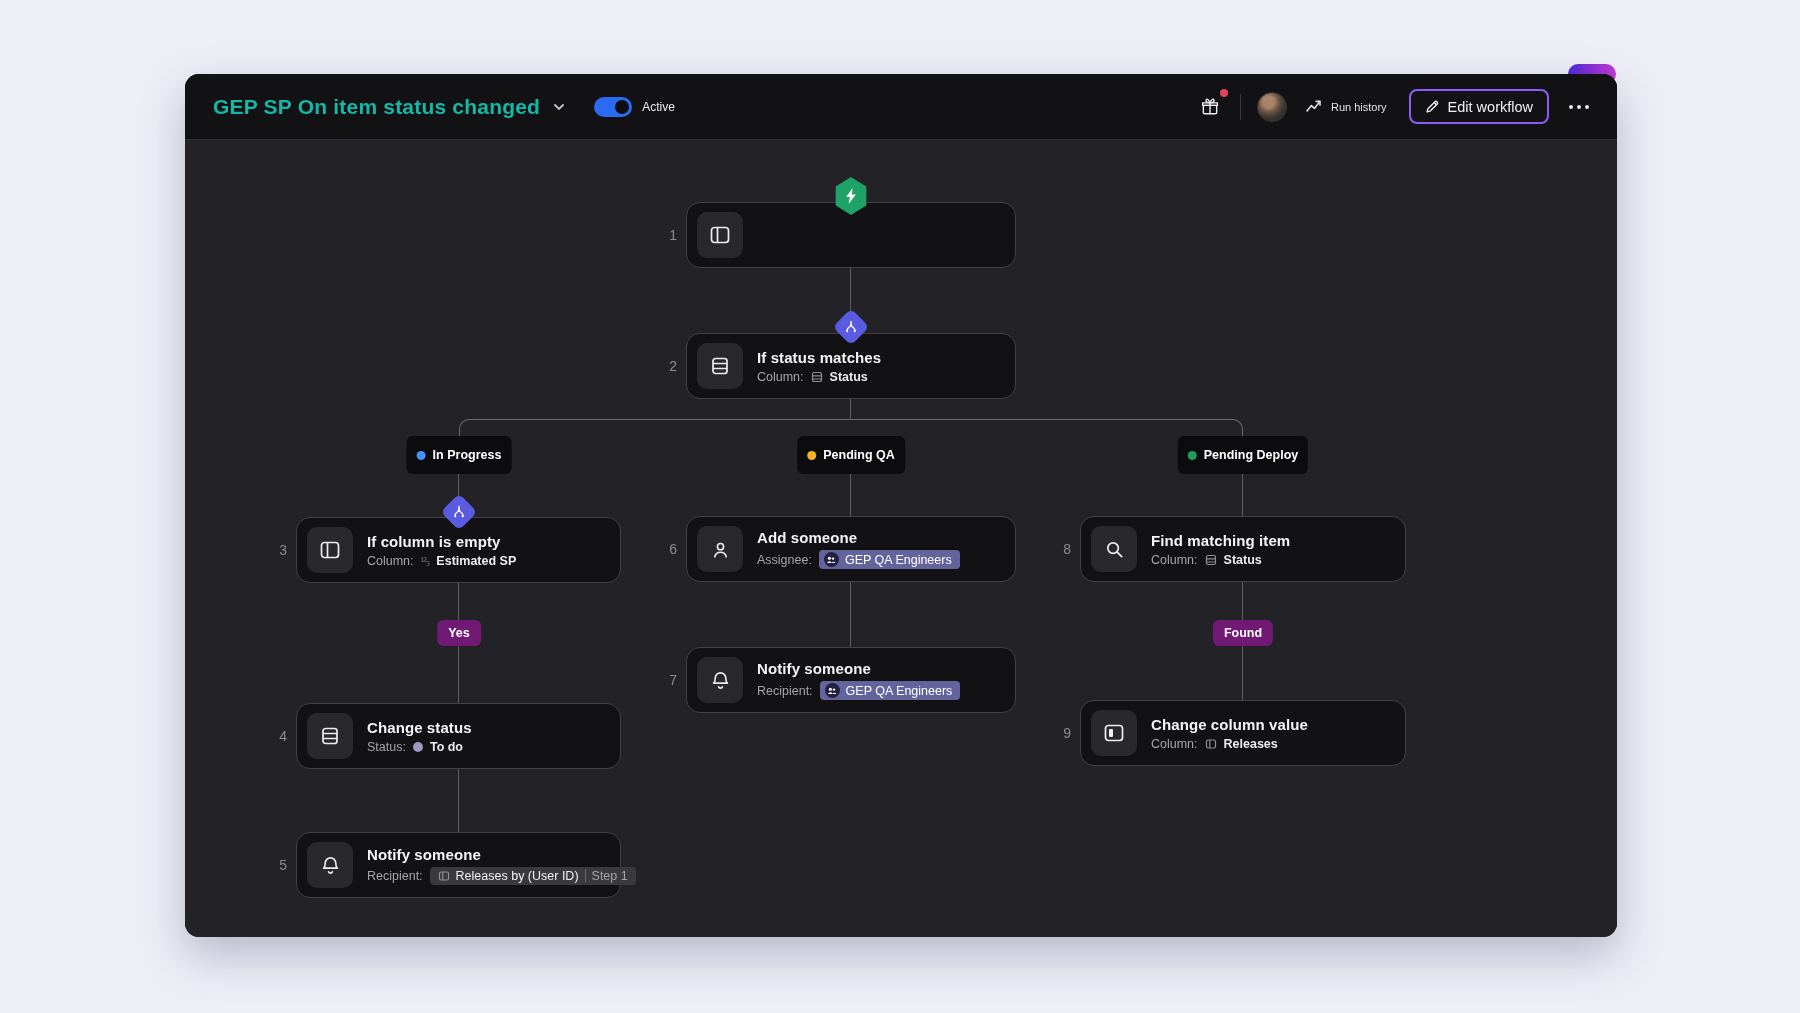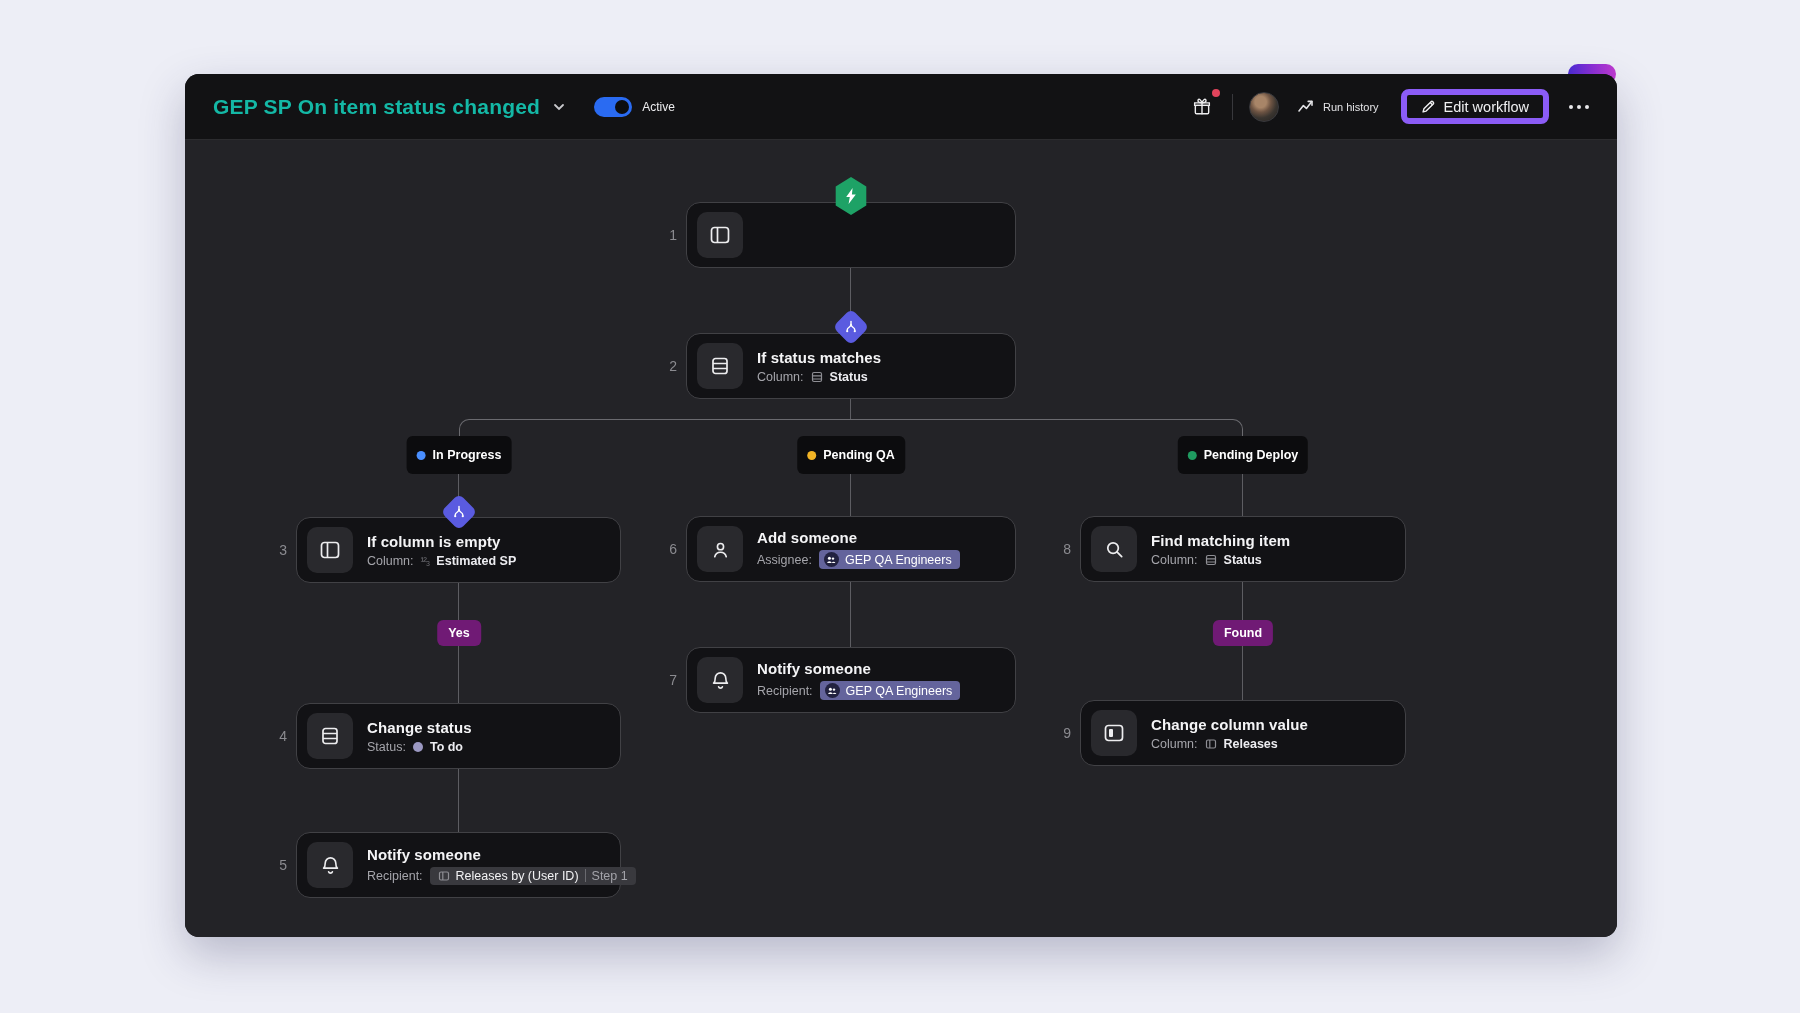--- a/index.html
+++ b/index.html
@@ -26,21 +26,21 @@
   .hdr-spacer { flex:1; }
   .gift-wrap { position:relative; padding:4px; cursor:pointer; }
   .red-dot { position:absolute; top:-4px; right:-4px; width:8px; height:8px; border-radius:50%; }
   .hdr-div { width:1px; height:26px; background:#38383c; margin:0 16px; }
   .avatar { width:30px; height:30px; border-radius:50%; flex:none; cursor:pointer;
             background:radial-gradient(circle at 38% 32%, #a88568 0 22%, #6e5443 40%, #3a3530 62%, #23201e 100%);
             border:1px solid #3a3a3e; }
   .runhist { display:flex; align-items:center; gap:8px; margin-left:18px; color:#e3e3e6;
              font-size:11px; cursor:pointer; }
   .edit-btn { display:flex; align-items:center; gap:8px; margin-left:22px; height:35px;
-              border:6px solid #8b5cf6; border-radius:8px; padding:0 14px; color:#f0f0f2;
+              border:2px solid #8b5cf6; border-radius:8px; padding:0 14px; color:#f0f0f2;
               font-size:14.5px; background:transparent; cursor:pointer; }
   .dots-btn { margin-left:16px; display:flex; gap:4px; padding:8px 4px; cursor:pointer; }
   .dots-btn i { width:4px; height:4px; border-radius:50%; background:#e8e8ea; }
 
   
   .canvas { position:relative; width:1432px; height:797px; background:#232327; }
 
   .vline { position:absolute; width:1px; background:#5d5d62; z-index:1; }
   .split { position:absolute; left:274px; top:279px; width:784px; height:20px; z-index:1;
            border-top:1px solid #6a6a6f; border-left:1px solid #6a6a6f; border-right:1px solid #6a6a6f;

